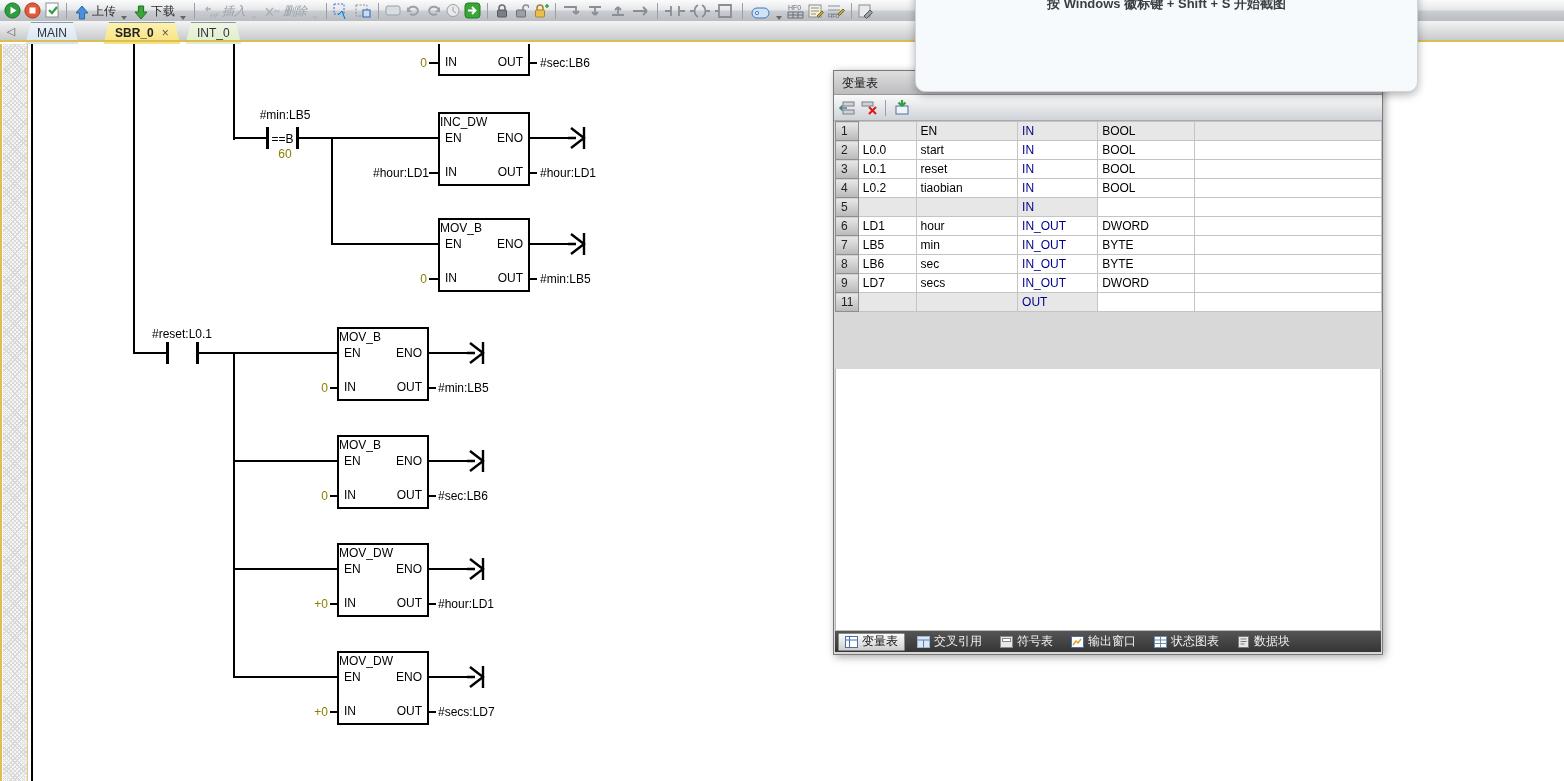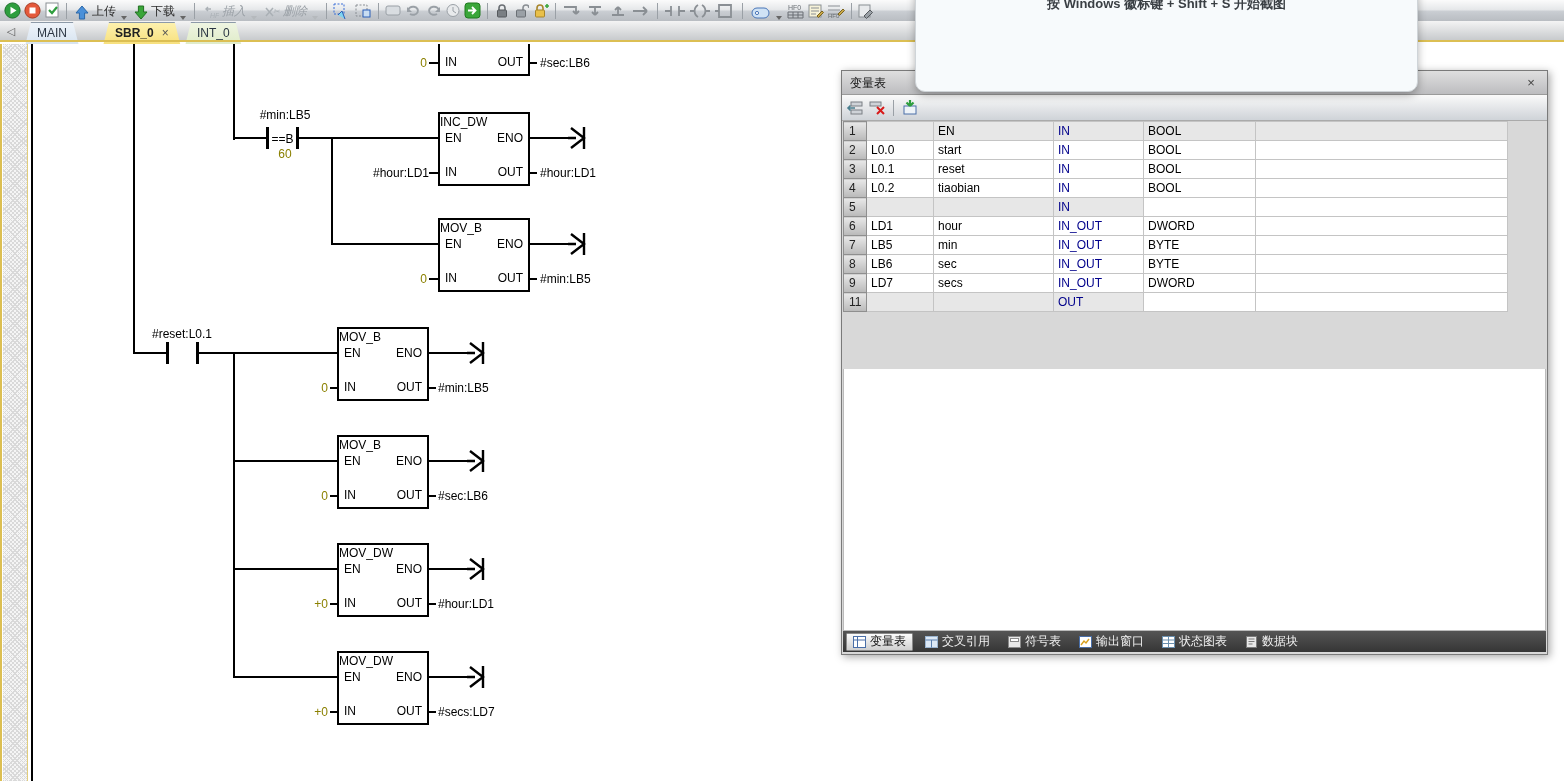--- a/index.html
+++ b/index.html
@@ -58,22 +58,22 @@
   .lblock .pout{ position:absolute; right:5px; top:51px; }
   .arrow { position:absolute; }
 
   
   #popup { position:absolute; left:915px; top:-42px; width:503px; height:134px;
     background:#f7fafc; border:1px solid #cfd4d8; border-radius:10px;
     box-shadow:0 3px 8px rgba(0,0,0,.3); text-align:center; }
   #popup .ptext { margin-top:36px; font-size:13px; color:#3a3f44; font-weight:bold; }
 
   
-  #vwin { position:absolute; left:833px; top:70px; width:707px; height:585px;
-    background:#d8d8d8; border:1px solid #7a7a7a; box-shadow:2px 2px 8px rgba(0,0,0,.35);margin-left:8px; }
+  #vwin { position:absolute; left:833px; top:70px; width:550px; height:585px;
+    background:#d8d8d8; border:1px solid #7a7a7a; box-shadow:2px 2px 8px rgba(0,0,0,.35); }
   #vtitle { position:absolute; left:0; top:0; right:0; height:24px;
     background:linear-gradient(#dfdfdf,#bcbcbf); border-bottom:1px solid #9a9a9a;
     font-size:12px; color:#111; line-height:24px; padding-left:8px; }
   #vclose { position:absolute; right:8px; top:0; width:16px; height:24px; line-height:24px;
     text-align:center; color:#444; font-size:13px; }
   #vtoolbar { position:absolute; left:0; top:24px; right:0; height:26px;
     background:linear-gradient(#fafafa,#cfd3d8); border-bottom:1px solid #aaa;
     display:flex; align-items:center; gap:4px; padding:0 4px; }
   #vtoolbar .tsep { height:16px; }
   #vtable { position:absolute; left:1px; top:50px; border-collapse:collapse; font-size:12px; }

